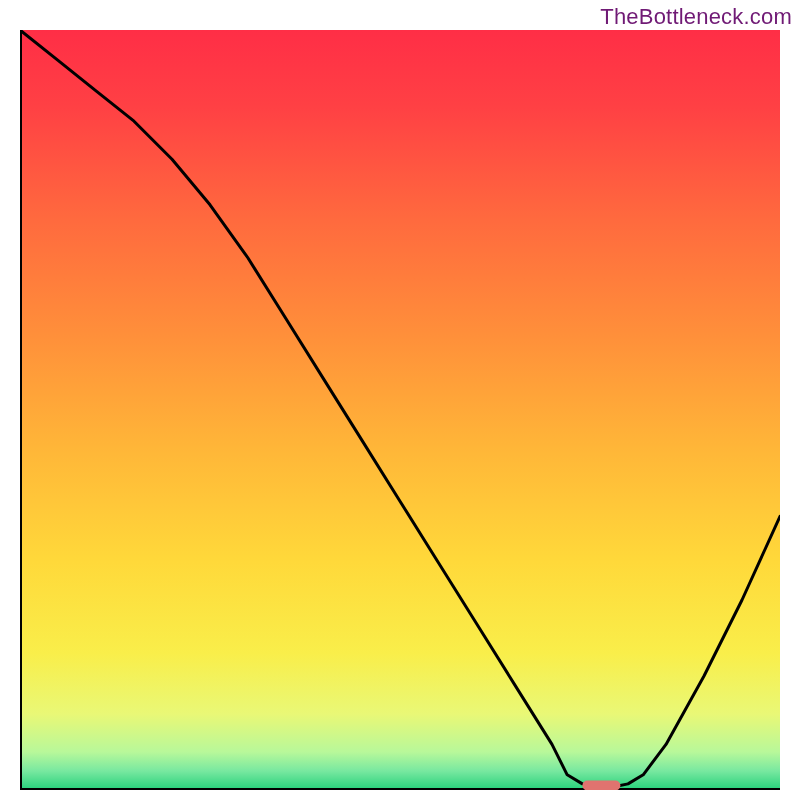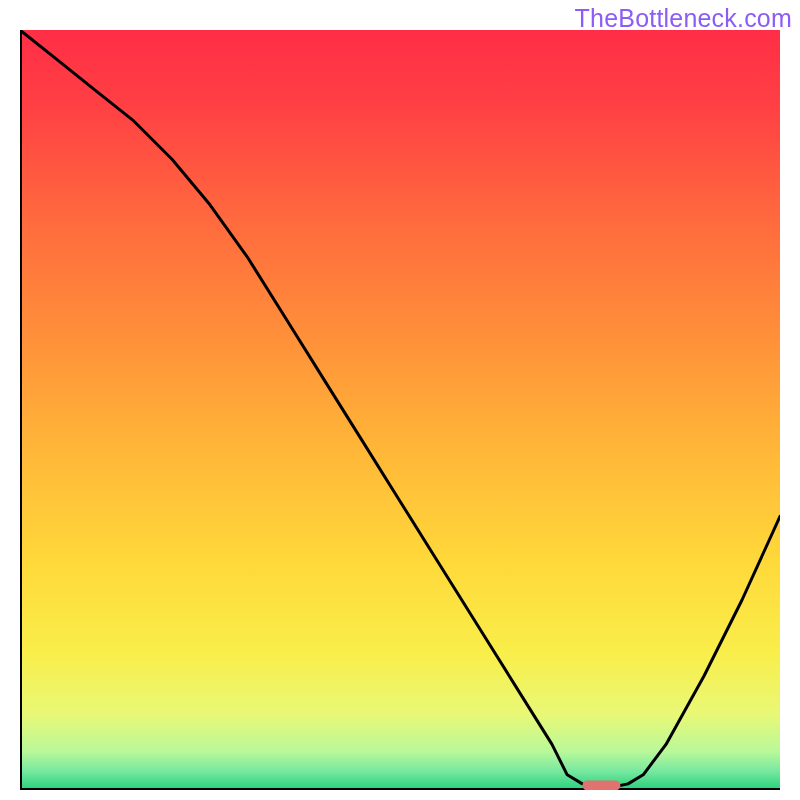--- a/index.html
+++ b/index.html
@@ -12,22 +12,22 @@
   }
   .container {
     position: relative;
     width: 800px;
     height: 800px;
   }
   .watermark {
     position: absolute;
     top: 4px;
     right: 8px;
-    font-size: 25px;
-    color: #8b5cf6;
+    font-size: 22px;
+    color: #701a75;
     font-weight: 500;
     letter-spacing: 0.2px;
   }
   .plot-frame {
     position: absolute;
     left: 20px;
     top: 30px;
     width: 760px;
     height: 760px;
     box-sizing: border-box;

